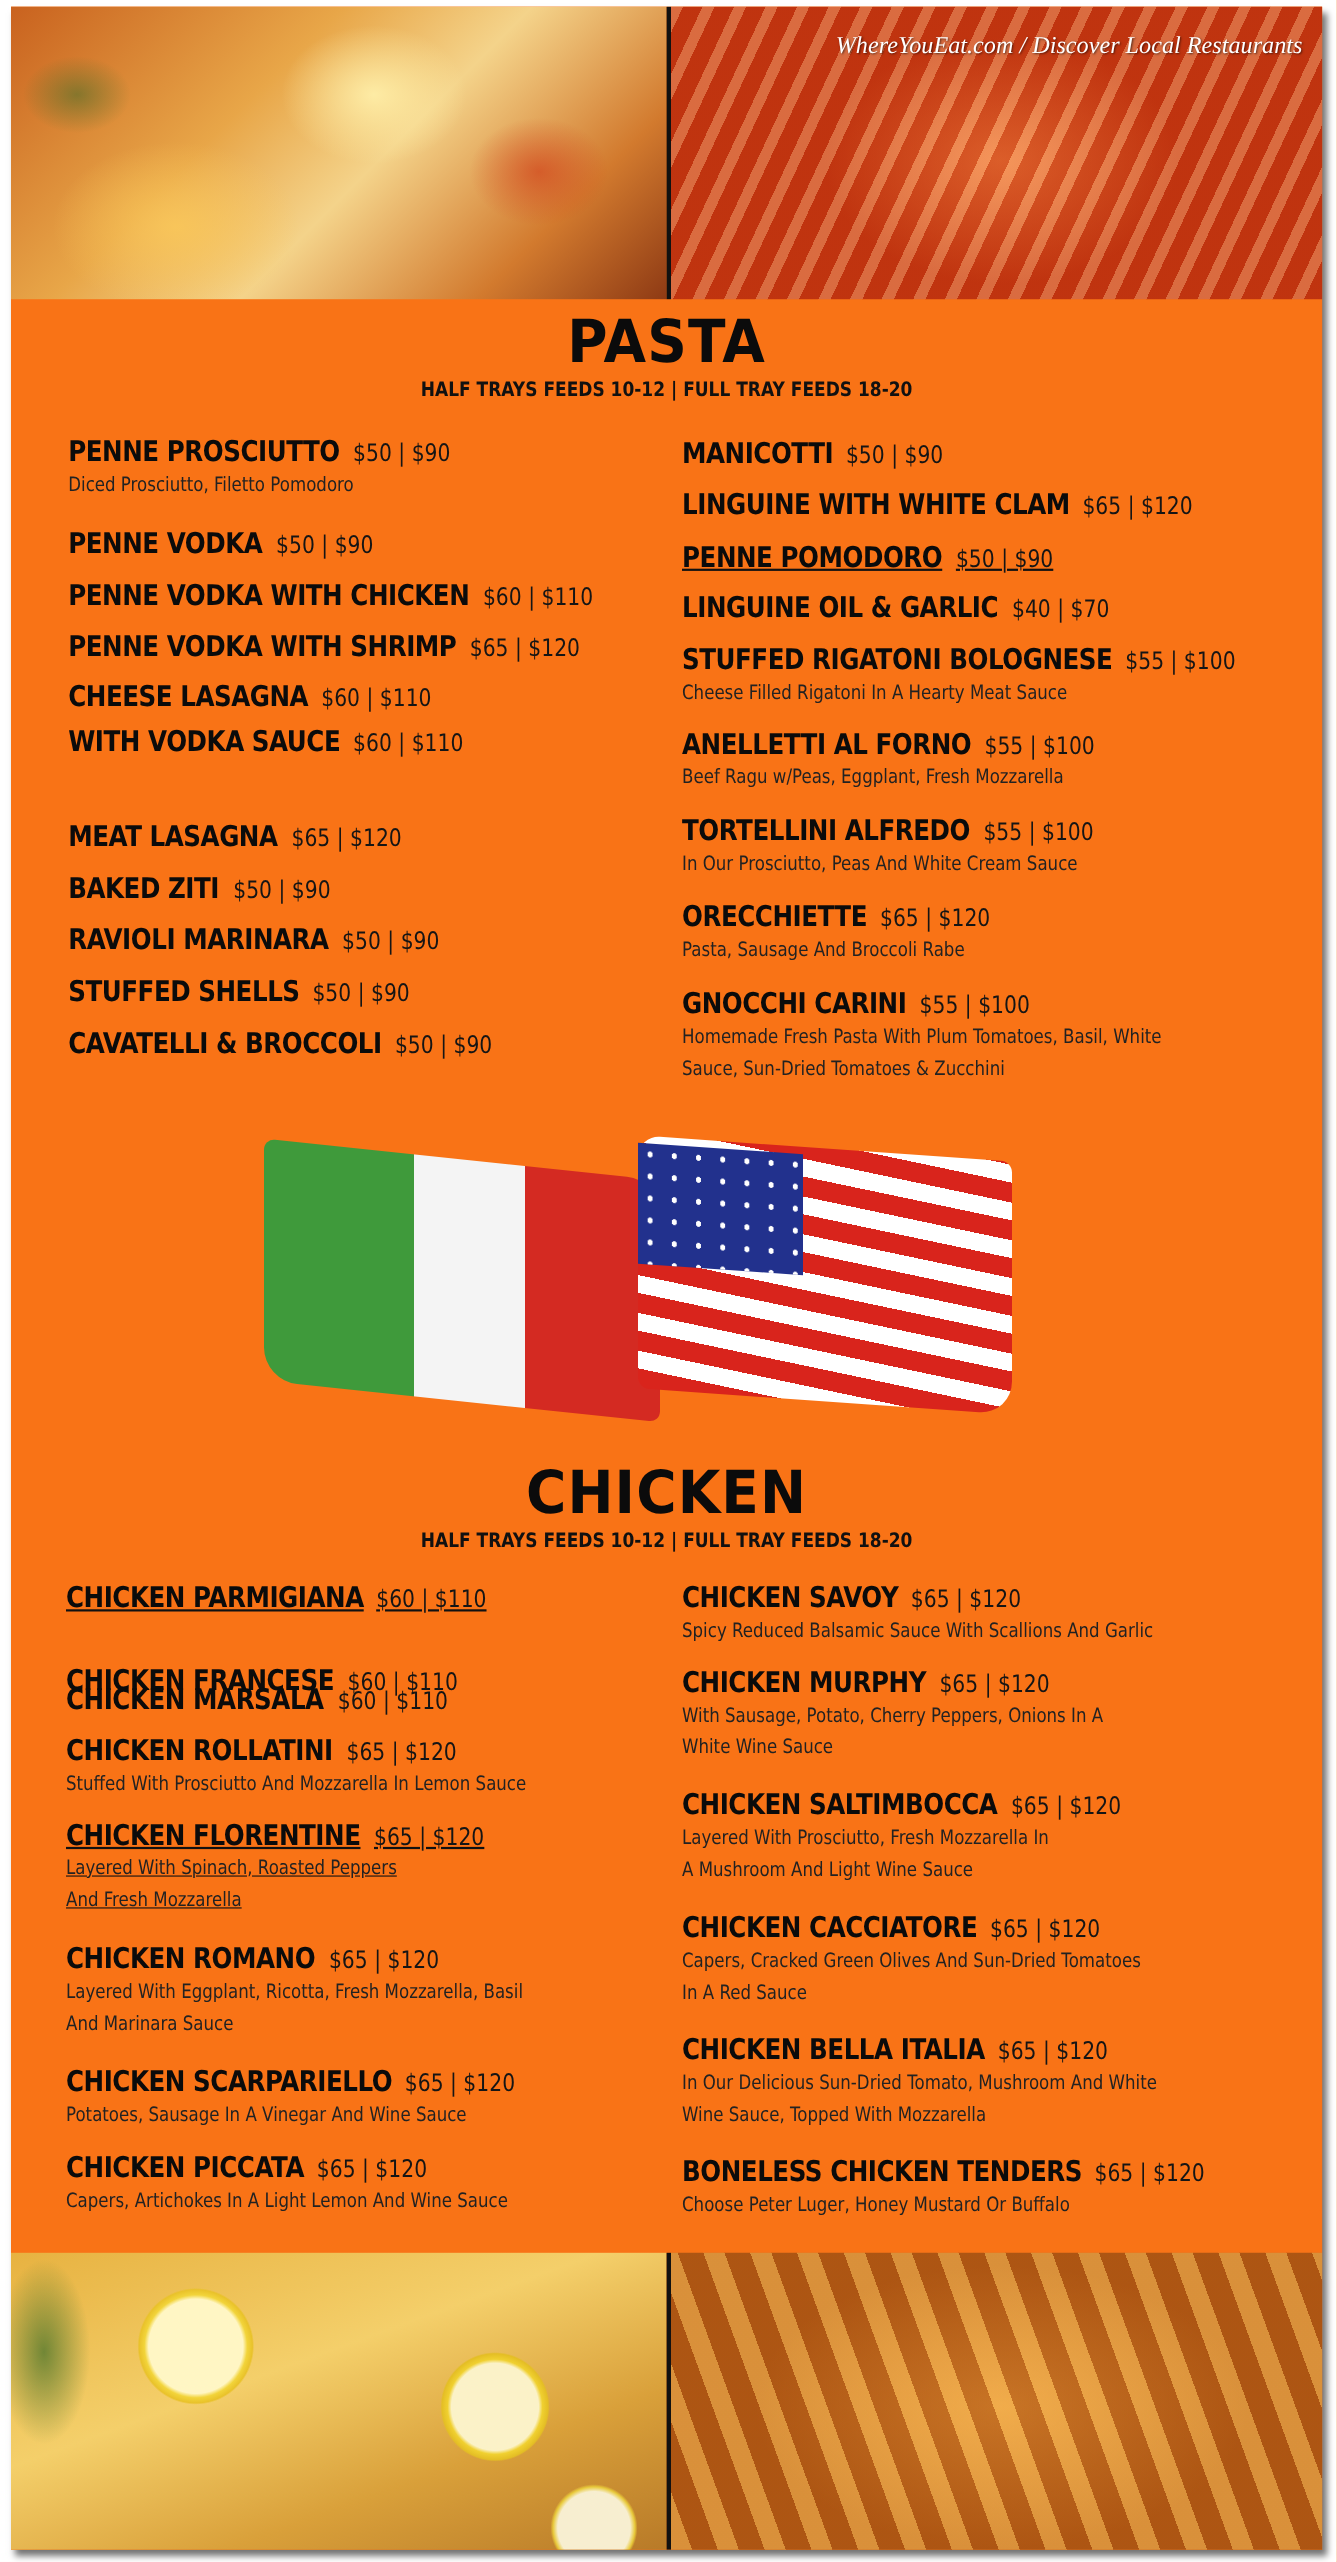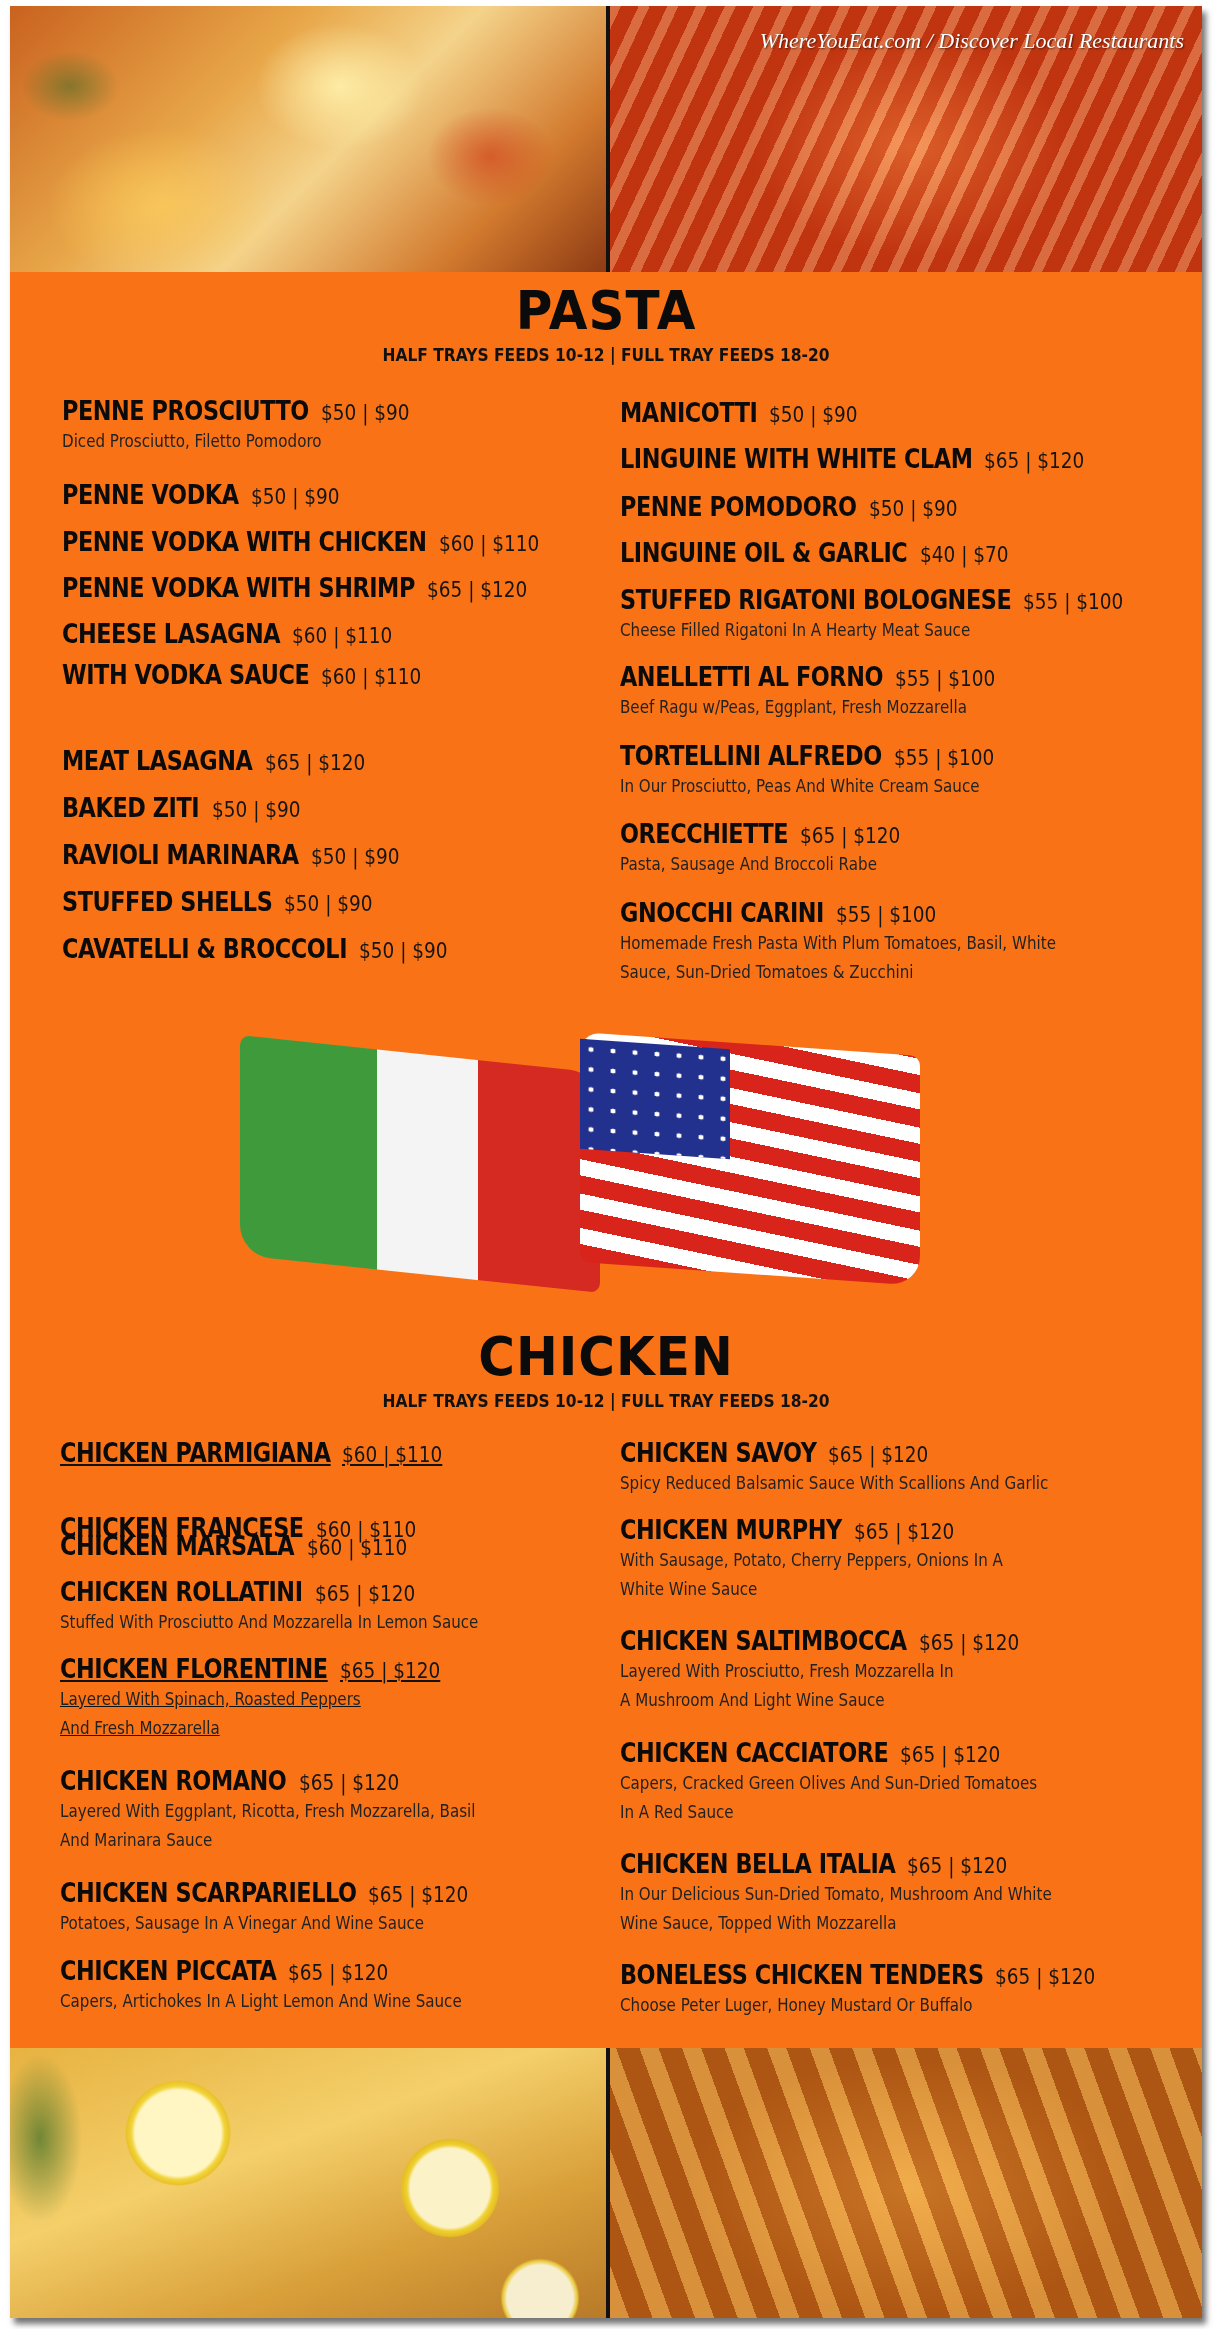--- a/index.html
+++ b/index.html
@@ -166,21 +166,21 @@
           <span class="item-name">MANICOTTI</span>
           <span class="item-price" style="margin-left: -10.5209px;">$50 | $90</span>
         </div>
       </div>
       <div class="item" style="top: 46px;">
         <div class="item-line">
           <span class="item-name">LINGUINE WITH WHITE CLAM</span>
           <span class="item-price" style="margin-left: -45.4806px;">$65 | $120</span>
         </div>
       </div>
-      <div class="item" style="top: 94px;">
+      <div class="item" style="top: 94px; text-decoration: underline;">
         <div class="item-line">
           <span class="item-name">PENNE POMODORO</span>
           <span class="item-price" style="margin-left: -26.4194px;">$50 | $90</span>
         </div>
       </div>
       <div class="item" style="top: 140px;">
         <div class="item-line">
           <span class="item-name">LINGUINE OIL &amp; GARLIC</span>
           <span class="item-price" style="margin-left: -34.639px;">$40 | $70</span>
         </div>

